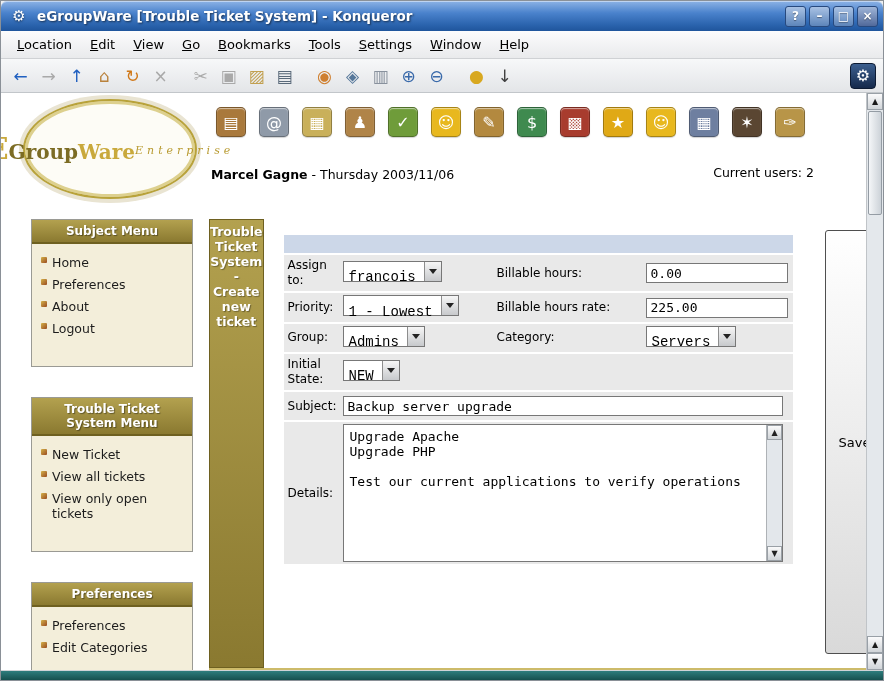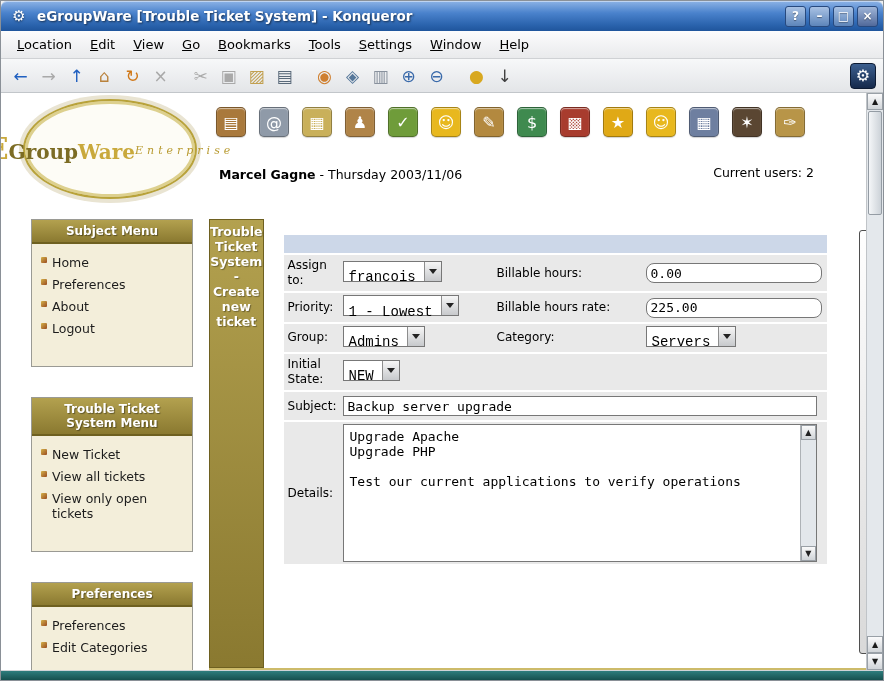--- a/index.html
+++ b/index.html
@@ -51,21 +51,21 @@
   .logo-main { font-family:"DejaVu Serif", serif; line-height:1; white-space:nowrap; }
   .logo-e { font-size:30px; font-weight:bold; color:#c9a93c; }
   .logo-group { font-size:20px; font-weight:bold; color:#7c6c24; }
   .logo-ware { font-size:20px; font-weight:bold; color:#c9a93c; }
   .logo-sub { font-family:"DejaVu Serif", serif; font-style:italic; font-size:11px; letter-spacing:4px; color:#b89a30; margin-top:2px; }
 
   .app-icons { position:absolute; left:215px; top:14px; display:flex; gap:13px; }
   .app-icon { width:30px; height:30px; border-radius:5px; color:#fff; font-size:16px; display:flex; align-items:center; justify-content:center;
     border:1px solid rgba(0,0,0,.28); box-shadow: inset 0 1px 1px rgba(255,255,255,.55), 0 1px 1px rgba(0,0,0,.18); cursor:pointer; }
 
-  .user-line { position:absolute; left:218px; top:74px; font-size:12.5px; color:#000; }
+  .user-line { position:absolute; left:210px; top:74px; font-size:12.5px; color:#000; }
   .user-name { font-weight:bold; }
   .current-users { position:absolute; right:52px; top:72px; font-size:12.5px; color:#000; }
 
   
   .content { position:absolute; top:118px; left:0; right:0; bottom:0; display:flex; padding-left:30px; }
 
   
   .sidebar { width:162px; flex:none; display:flex; flex-direction:column; gap:30px; padding-top:8px; }
   .side-box { border:1px solid #9a9a94; background:#f3eeda; }
   .side-head { background: linear-gradient(var(--olive_light,#b9a855), var(--olive,#8a7930));
@@ -86,21 +86,21 @@
   .form-grid { margin:16px 12px 0 20px; }
   .band { height:18px; background: var(--band_blue,#ccd7e8); margin-bottom:2px; }
   .frow { display:grid; grid-template-columns:54px 155px 148px 1fr; align-items:center;
     background: var(--row_gray,#e9e9e9); min-height:28px; margin-bottom:2px; }
   .flabel { font-size:12px; color:#000; padding:3px 2px 3px 4px; line-height:1.25; }
   .fctrl { padding:2px 5px; }
   .span3 { grid-column: 2 / 5; }
 
   input.ktext { font-family:"DejaVu Sans Mono", monospace; font-size:13px; color:#000;
     border:1px solid #777; background:#fff; padding:1px 4px; height:20px; }
-  .w-billable { width:176px;border-radius:8px; }
+  .w-billable { width:142px; }
   .w-subject { width:99%; }
 
   .kselect { display:inline-flex; align-items:stretch; border:1px solid #777; background:#fff; height:21px; cursor:pointer; }
   .kselect .txt { font-size:14px; padding:14px 8px 2px 5px; display:flex; align-items:center; white-space:nowrap;font-family:Liberation Mono, monospace; }
   .kselect .btn { width:17px; border-left:1px solid #8d8d8d; display:flex; align-items:center; justify-content:center;
     background: linear-gradient(#f6f6f6, #c7c9cc); }
   .kselect .tri { width:0; height:0; border-left:4px solid transparent; border-right:4px solid transparent; border-top:5px solid #222; }
 
   .ta-wrap { display:flex; border:1px solid #777; background:#fff; width:99%; height:138px; }
   .ta-wrap textarea { flex:1; border:none; outline:none; resize:none; font-family:"DejaVu Sans Mono", monospace; font-size:13px;

